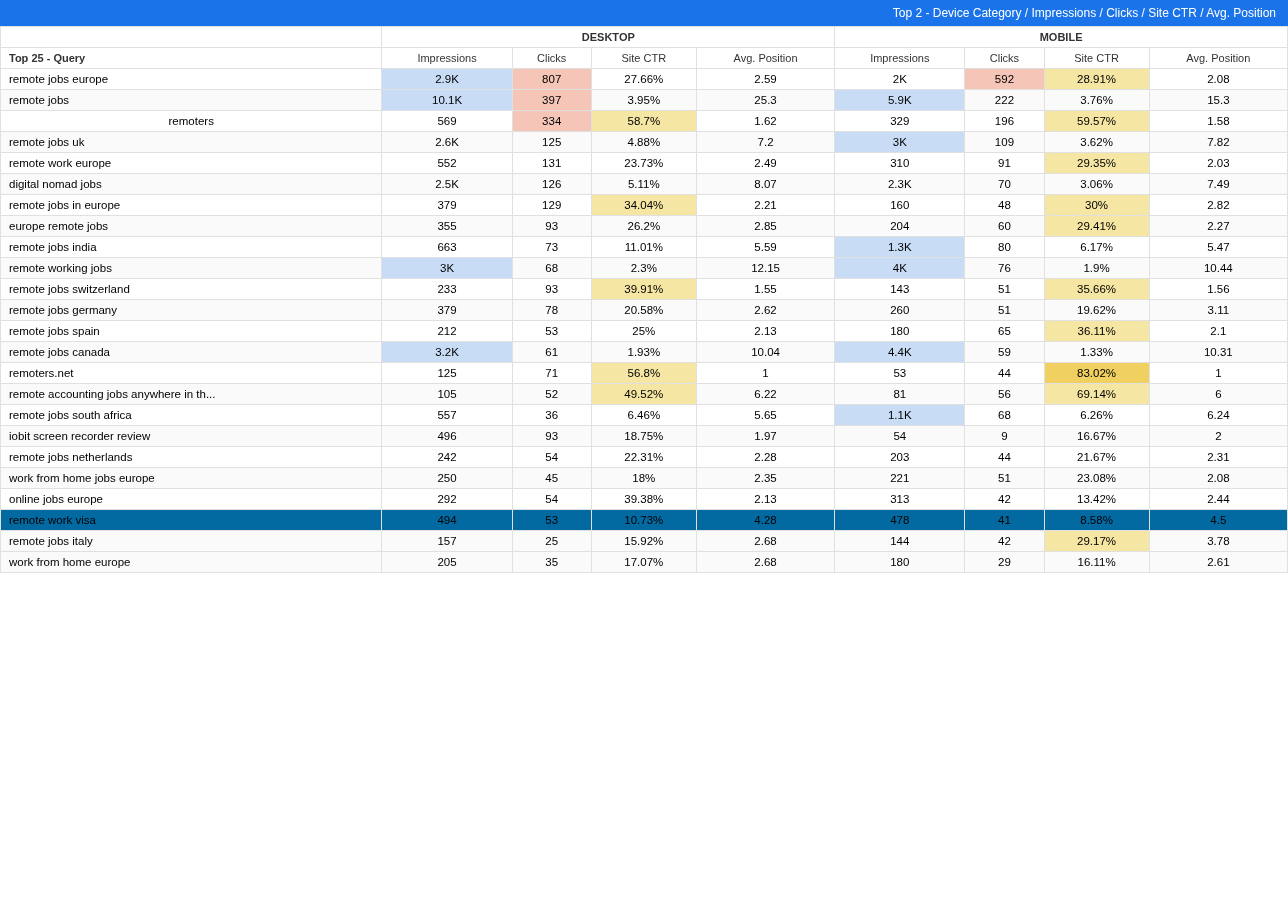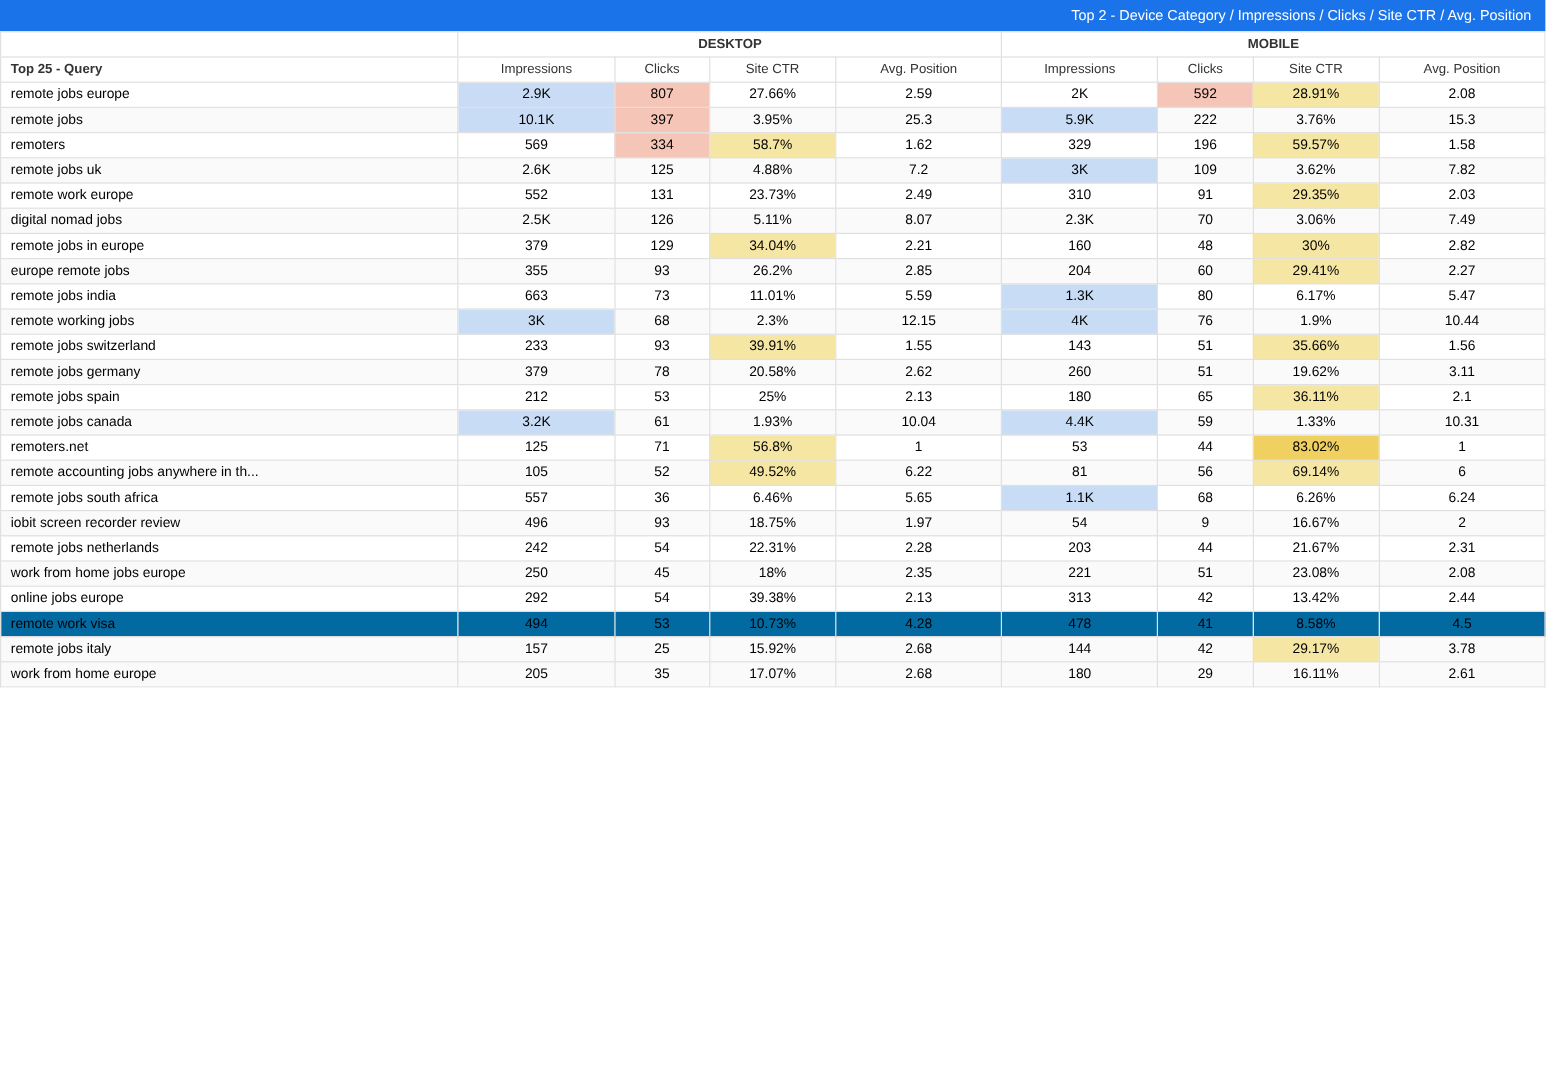--- a/index.html
+++ b/index.html
@@ -92,21 +92,21 @@
           <td style="background-color: rgb(200, 221, 245);">10.1K</td>
           <td style="background-color: rgb(245, 198, 184);">397</td>
           <td>3.95%</td>
           <td>25.3</td>
           <td style="background-color: rgb(200, 221, 245);">5.9K</td>
           <td>222</td>
           <td>3.76%</td>
           <td>15.3</td>
         </tr>
         <tr>
-          <td style="text-align: left;">remoters</td>
+          <td style="text-align: center;">remoters</td>
           <td>569</td>
           <td style="background-color: rgb(245, 198, 184);">334</td>
           <td style="background-color: rgb(245, 230, 163);">58.7%</td>
           <td>1.62</td>
           <td>329</td>
           <td>196</td>
           <td style="background-color: rgb(245, 230, 163);">59.57%</td>
           <td>1.58</td>
         </tr>
         <tr style="background: rgb(250, 250, 250);">

